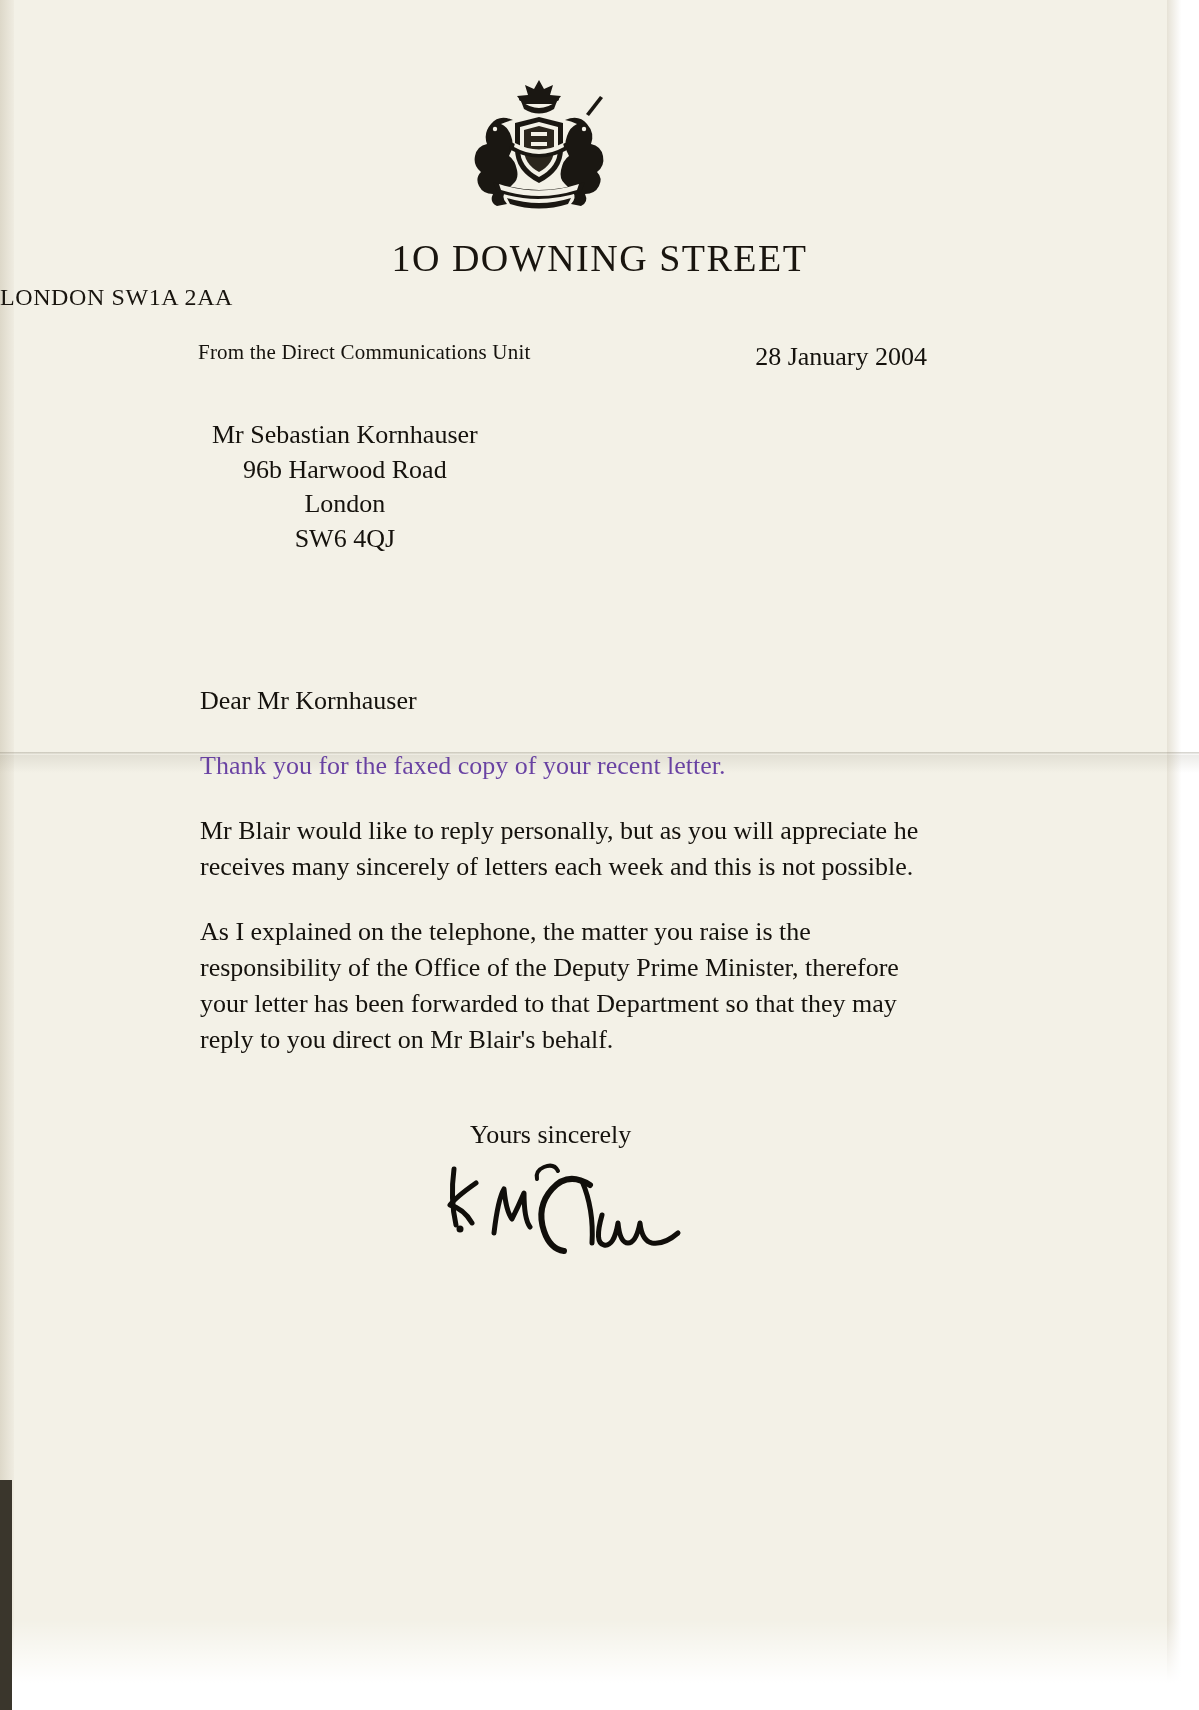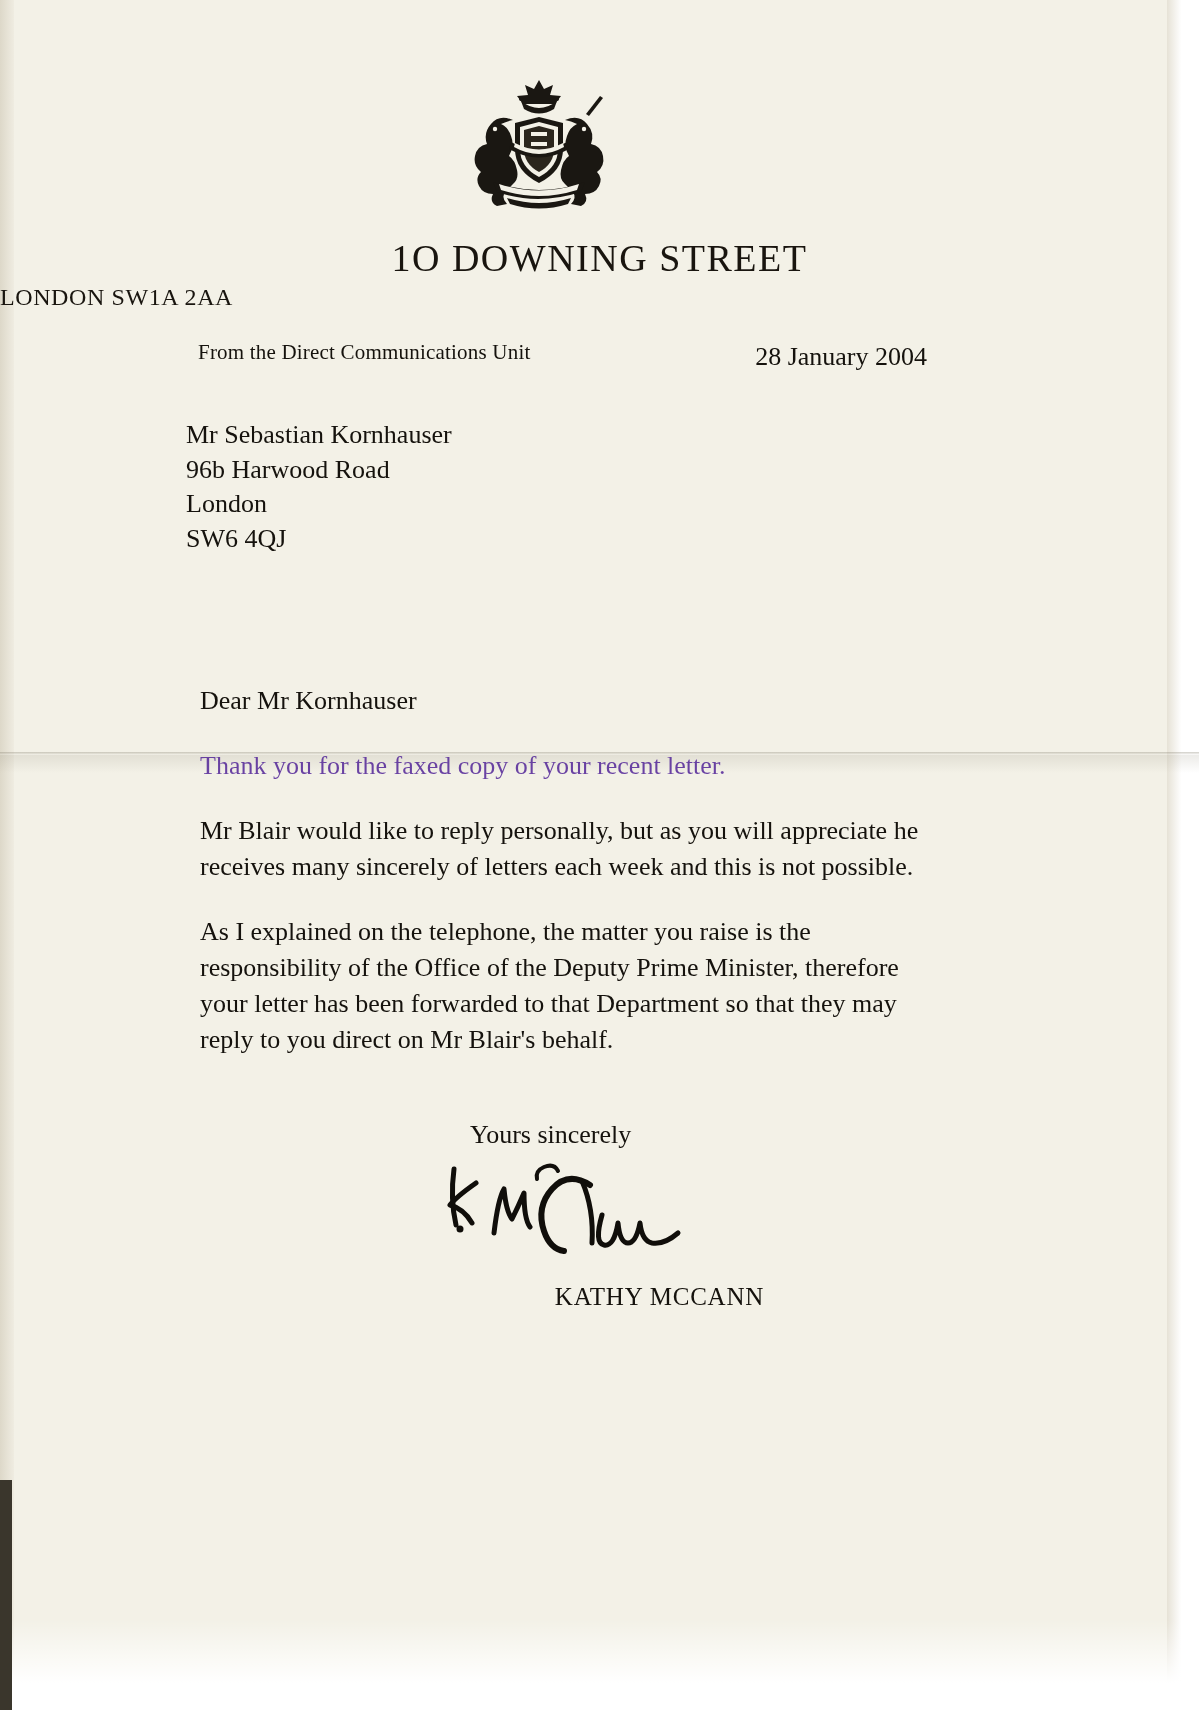--- a/index.html
+++ b/index.html
@@ -93,24 +93,25 @@
   }
   .date-line {
     position: absolute;
     right: 272px;
     top: 342px;
     font-size: 26px;
   }
 
   .address {
     position: absolute;
-    left: 186px;
+    left: 212px;
     top: 418px;
     font-size: 26px;
     line-height: 34.5px;
+    text-align: center;
   }
   .salutation {
     position: absolute;
     left: 200px;
     top: 686px;
     font-size: 26px;
   }
 
   .body {
     position: absolute;
@@ -228,15 +229,14 @@
         <circle cx="30" cy="74" r="3.5" fill="#100e0a" stroke="none"></circle>
         <path d="M64 78 q4 -34 10 -44 q2 22 8 30 q6 -12 12 -26 q0 26 6 34" stroke-width="5"></path>
         <path d="M128 16 q-4 -8 -14 -4 q-9 4 -7 12" stroke-width="4"></path>
         <path d="M160 30 q-22 -14 -38 4 q-16 18 -8 42 q6 18 20 20" stroke-width="6"></path>
         <path d="M152 26 q12 28 10 62" stroke-width="5"></path>
         <path d="M172 60 q-8 28 2 30 q10 2 14 -22 q2 20 10 20 q8 0 12 -20 q2 18 12 20 q12 2 26 -10" stroke-width="5"></path>
       </g>
     </svg>
   </div>
 
-  <div class="signer"><span>KATHY MCCANN</span></div>
 
 </div>
 
 </body></html>

